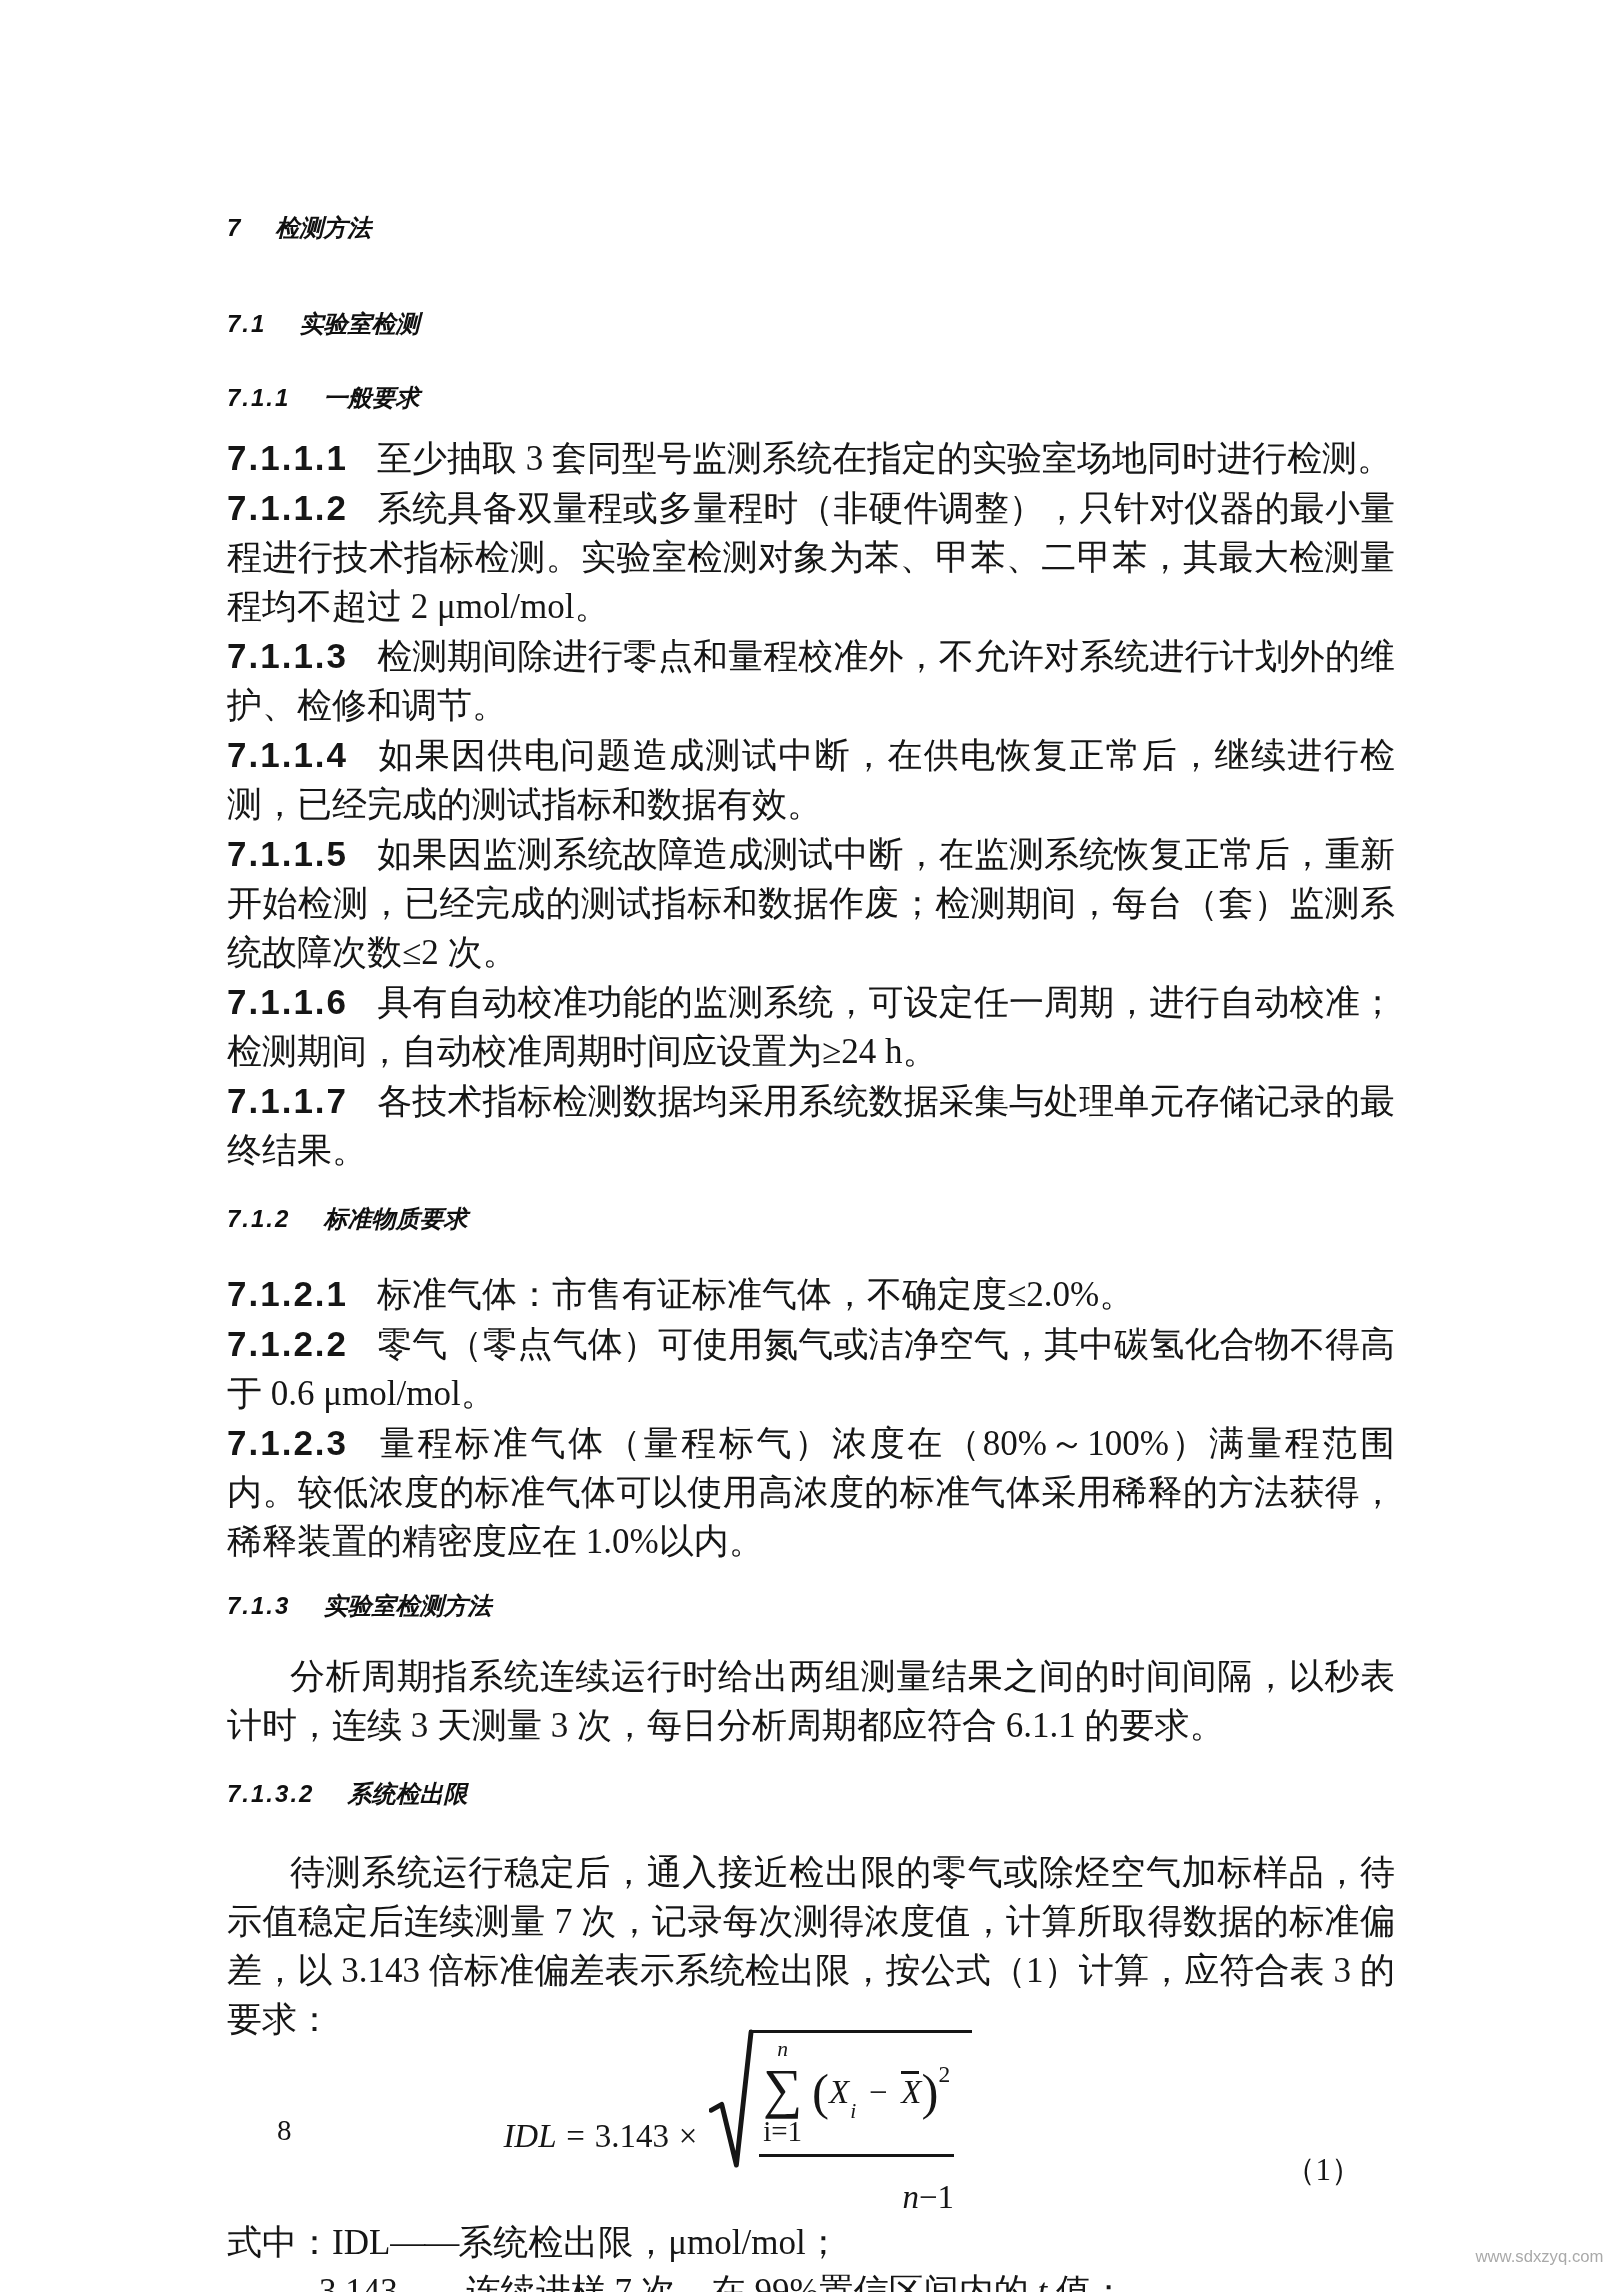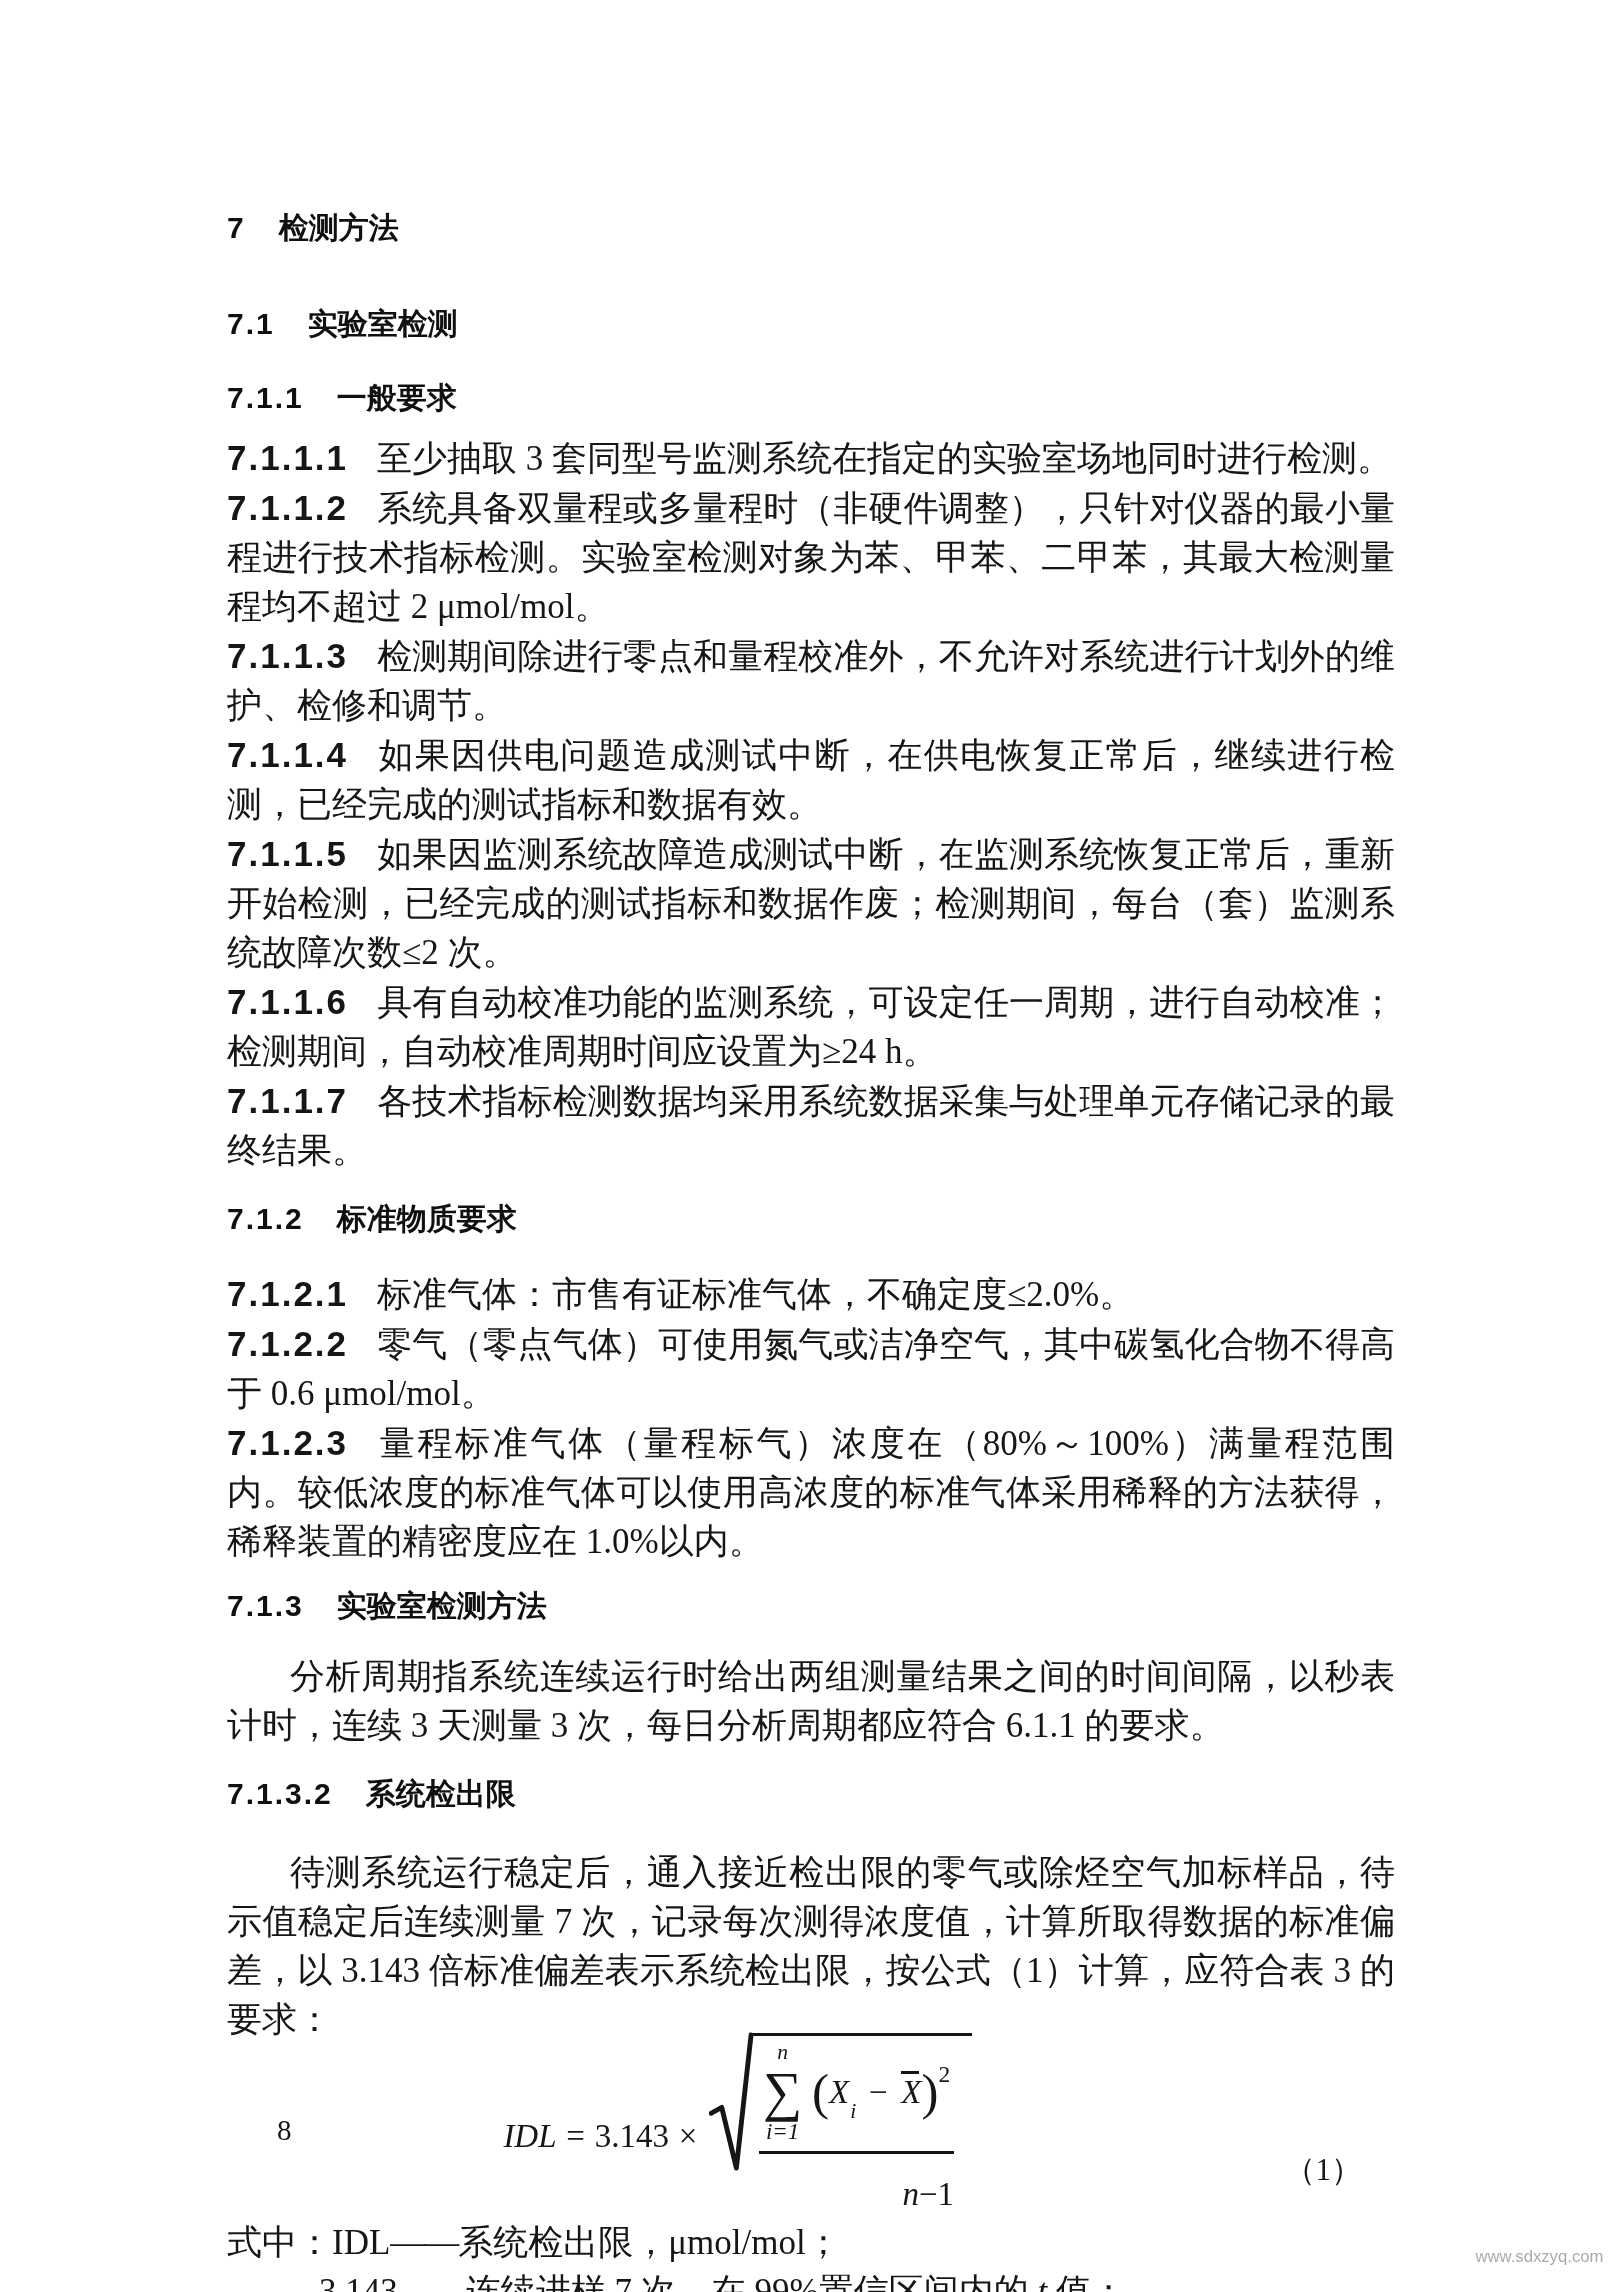--- a/index.html
+++ b/index.html
@@ -17,23 +17,24 @@
     position: absolute;
     left: 227px;
     top: 0;
     width: 1168px;
   }
   
   .h {
     font-family: "Liberation Sans", "DejaVu Sans", sans-serif;
     font-weight: 700;
     color: #101010;
-    font-size: 30px;
+    font-size: 24px;
     line-height: 39px;
     text-align: left;
+    font-style: italic;
   }
   .h .hnum { letter-spacing: 2px; margin-right: 33px; }
   .h-7    { margin-top: 208px; }
   .h-71   { margin-top: 57px; }
   .h-711  { margin-top: 35px; }
   .h-712  { margin-top: 24.5px; }
   .h-713  { margin-top: 19.6px; }
   .h-7131 { margin-top: 35px; }
   .h-7132 { margin-top: 23.5px; }
   
@@ -77,21 +78,21 @@
     border-top: 3.9px solid #161616;
     margin-left: -4.9px;
     margin-top: 2px;
     padding: 5.9px 17.6px 0 9.8px;
   }
   .frac { display: flex; flex-direction: column; align-items: center; }
   .fnum { display: flex; align-items: center; gap: 9.8px; padding: 0 3.9px 7.8px 3.9px; }
   .sum { display: flex; flex-direction: column; align-items: center; }
   .sum-top { font-size: 21.6px; font-style: italic; line-height: 1; }
   .sigma { font-size: 55px; line-height: 1; margin: 1px 0; }
-  .sum-bot { font-size: 23px; font-style: italic; line-height: 1; }
+  .sum-bot { font-size: 29px; line-height: 1; }
   .expr { display: inline-flex; align-items: center; }
   .paren { font-size: 51px; font-weight: 400; line-height: 1; }
   .f-sub { font-size: 21.6px; font-style: italic; align-self: flex-end; margin: 0 2.9px -5.9px 1px; }
   .pow { font-size: 23.5px; align-self: flex-start; margin-top: -5.9px; }
   .minus-op { margin: 0 9.8px; }
   .xbar { position: relative; margin-left: 3.9px; }
   .xbar::after {
     content: "";
     position: absolute;
     left: 0; right: 2px; top: -2.9px;

